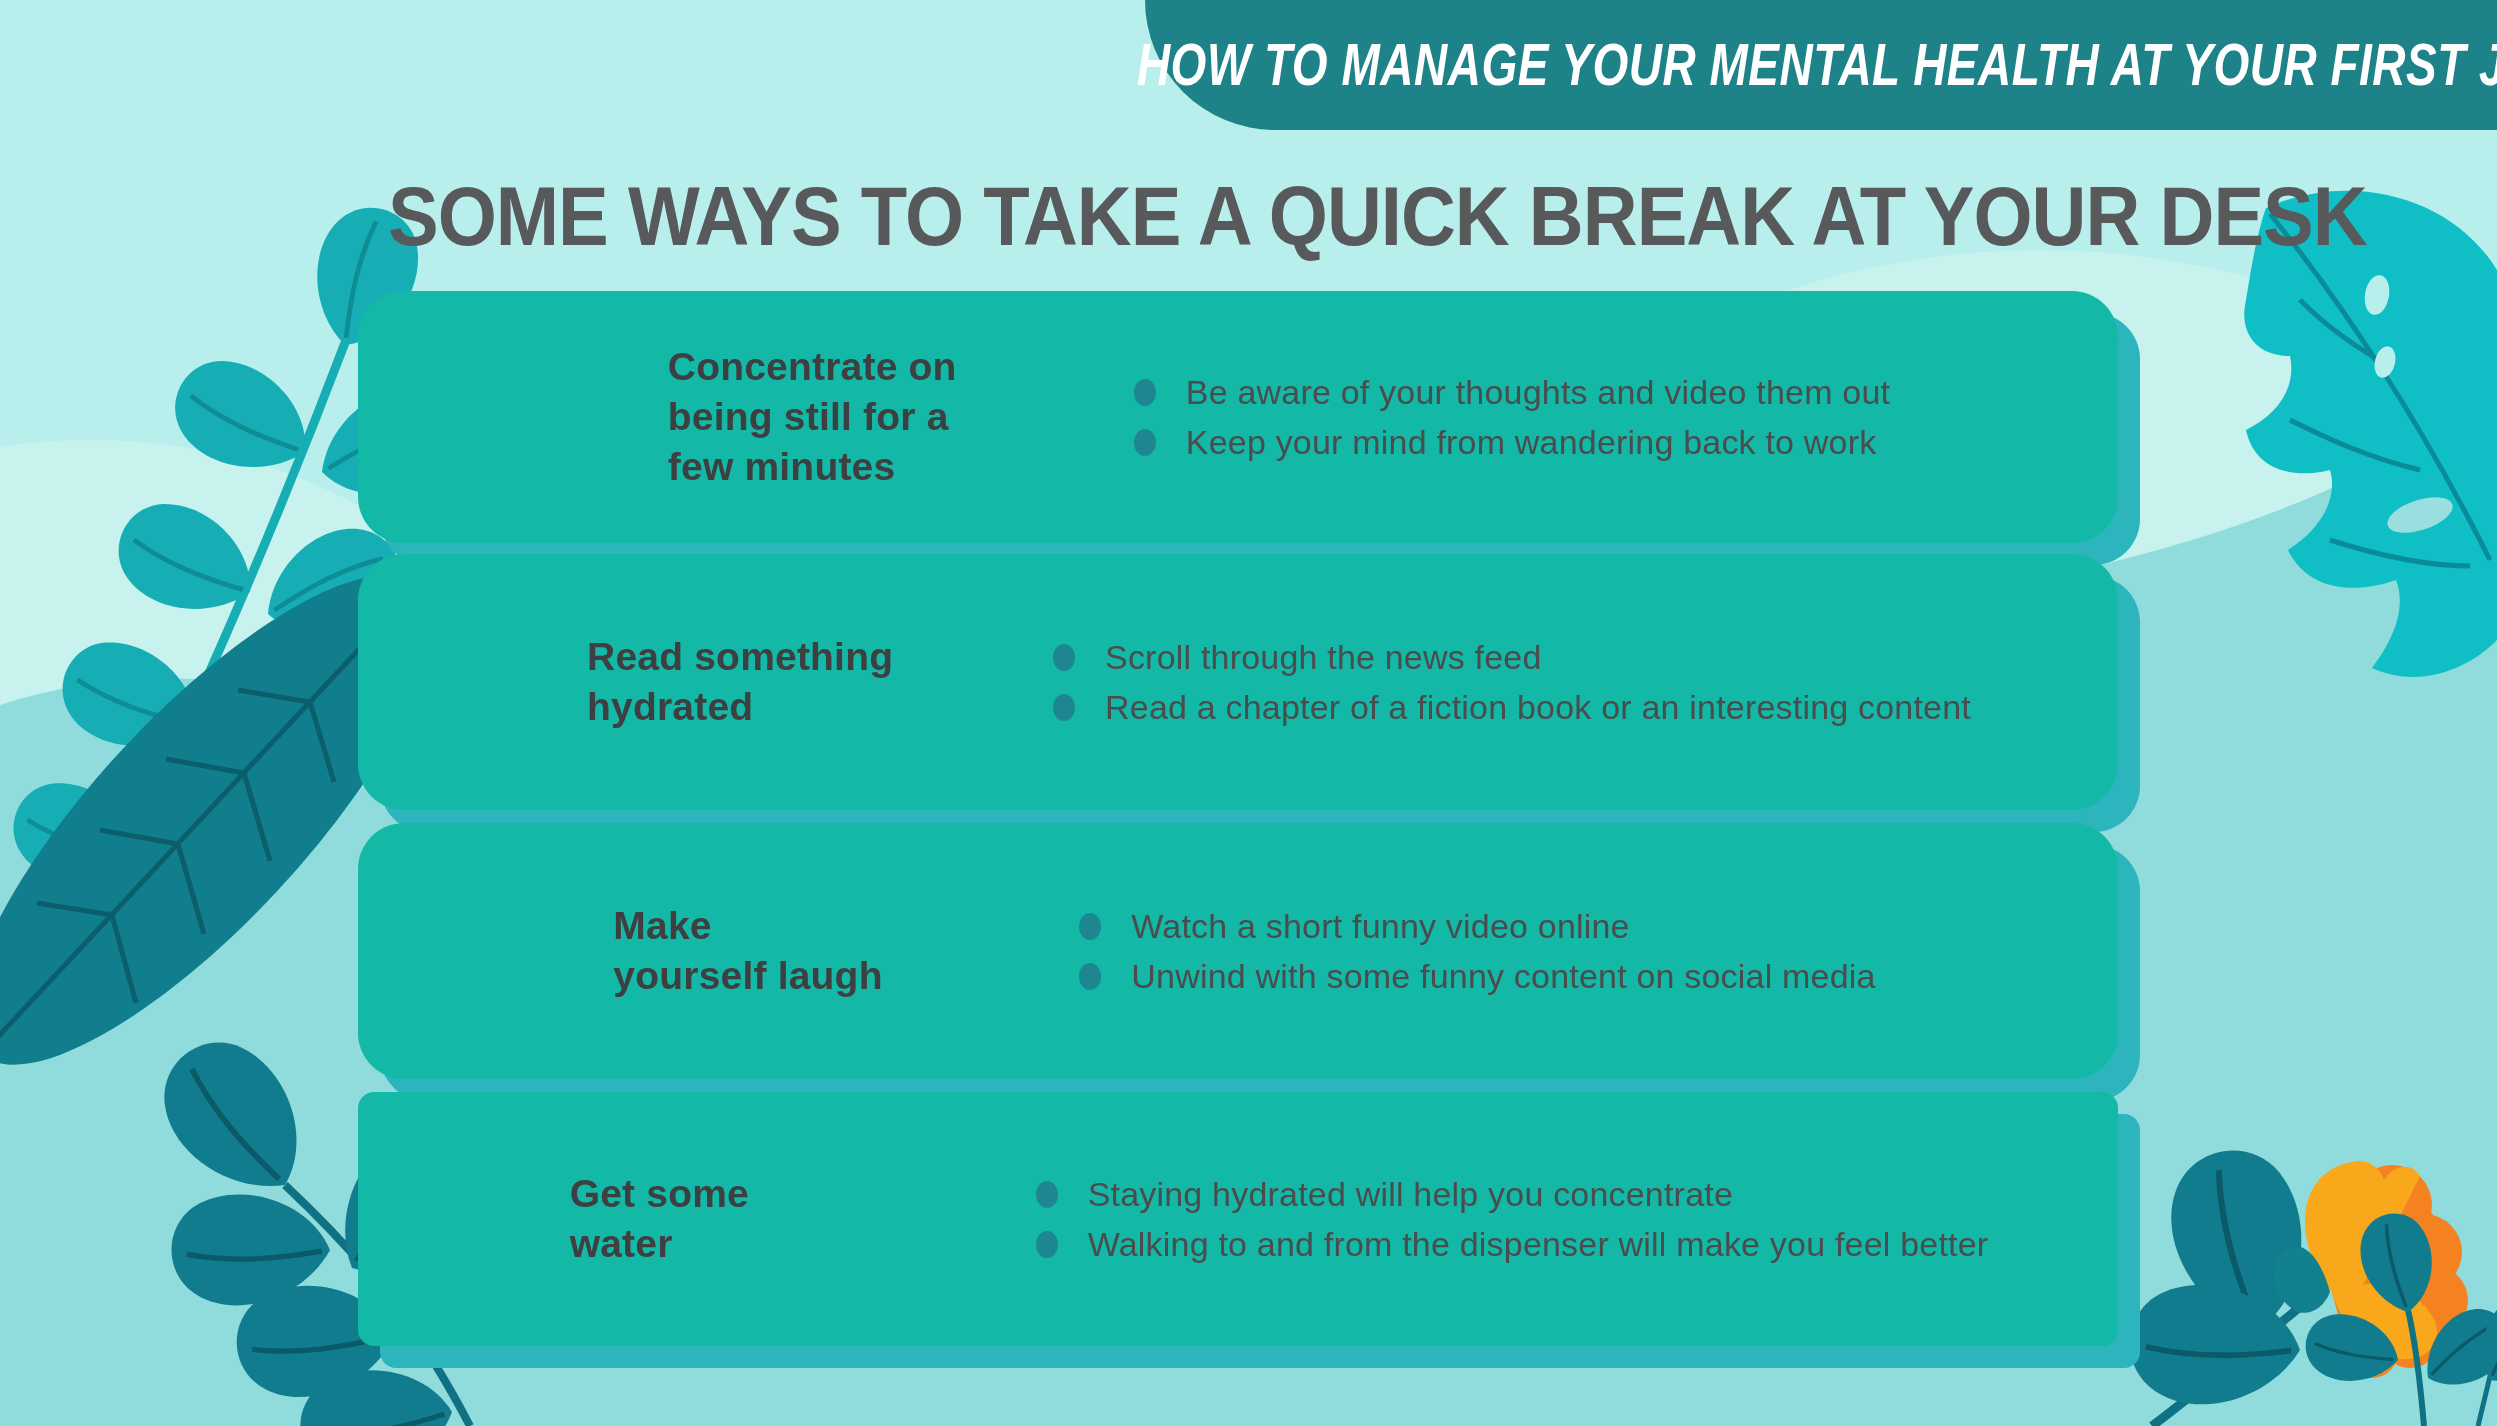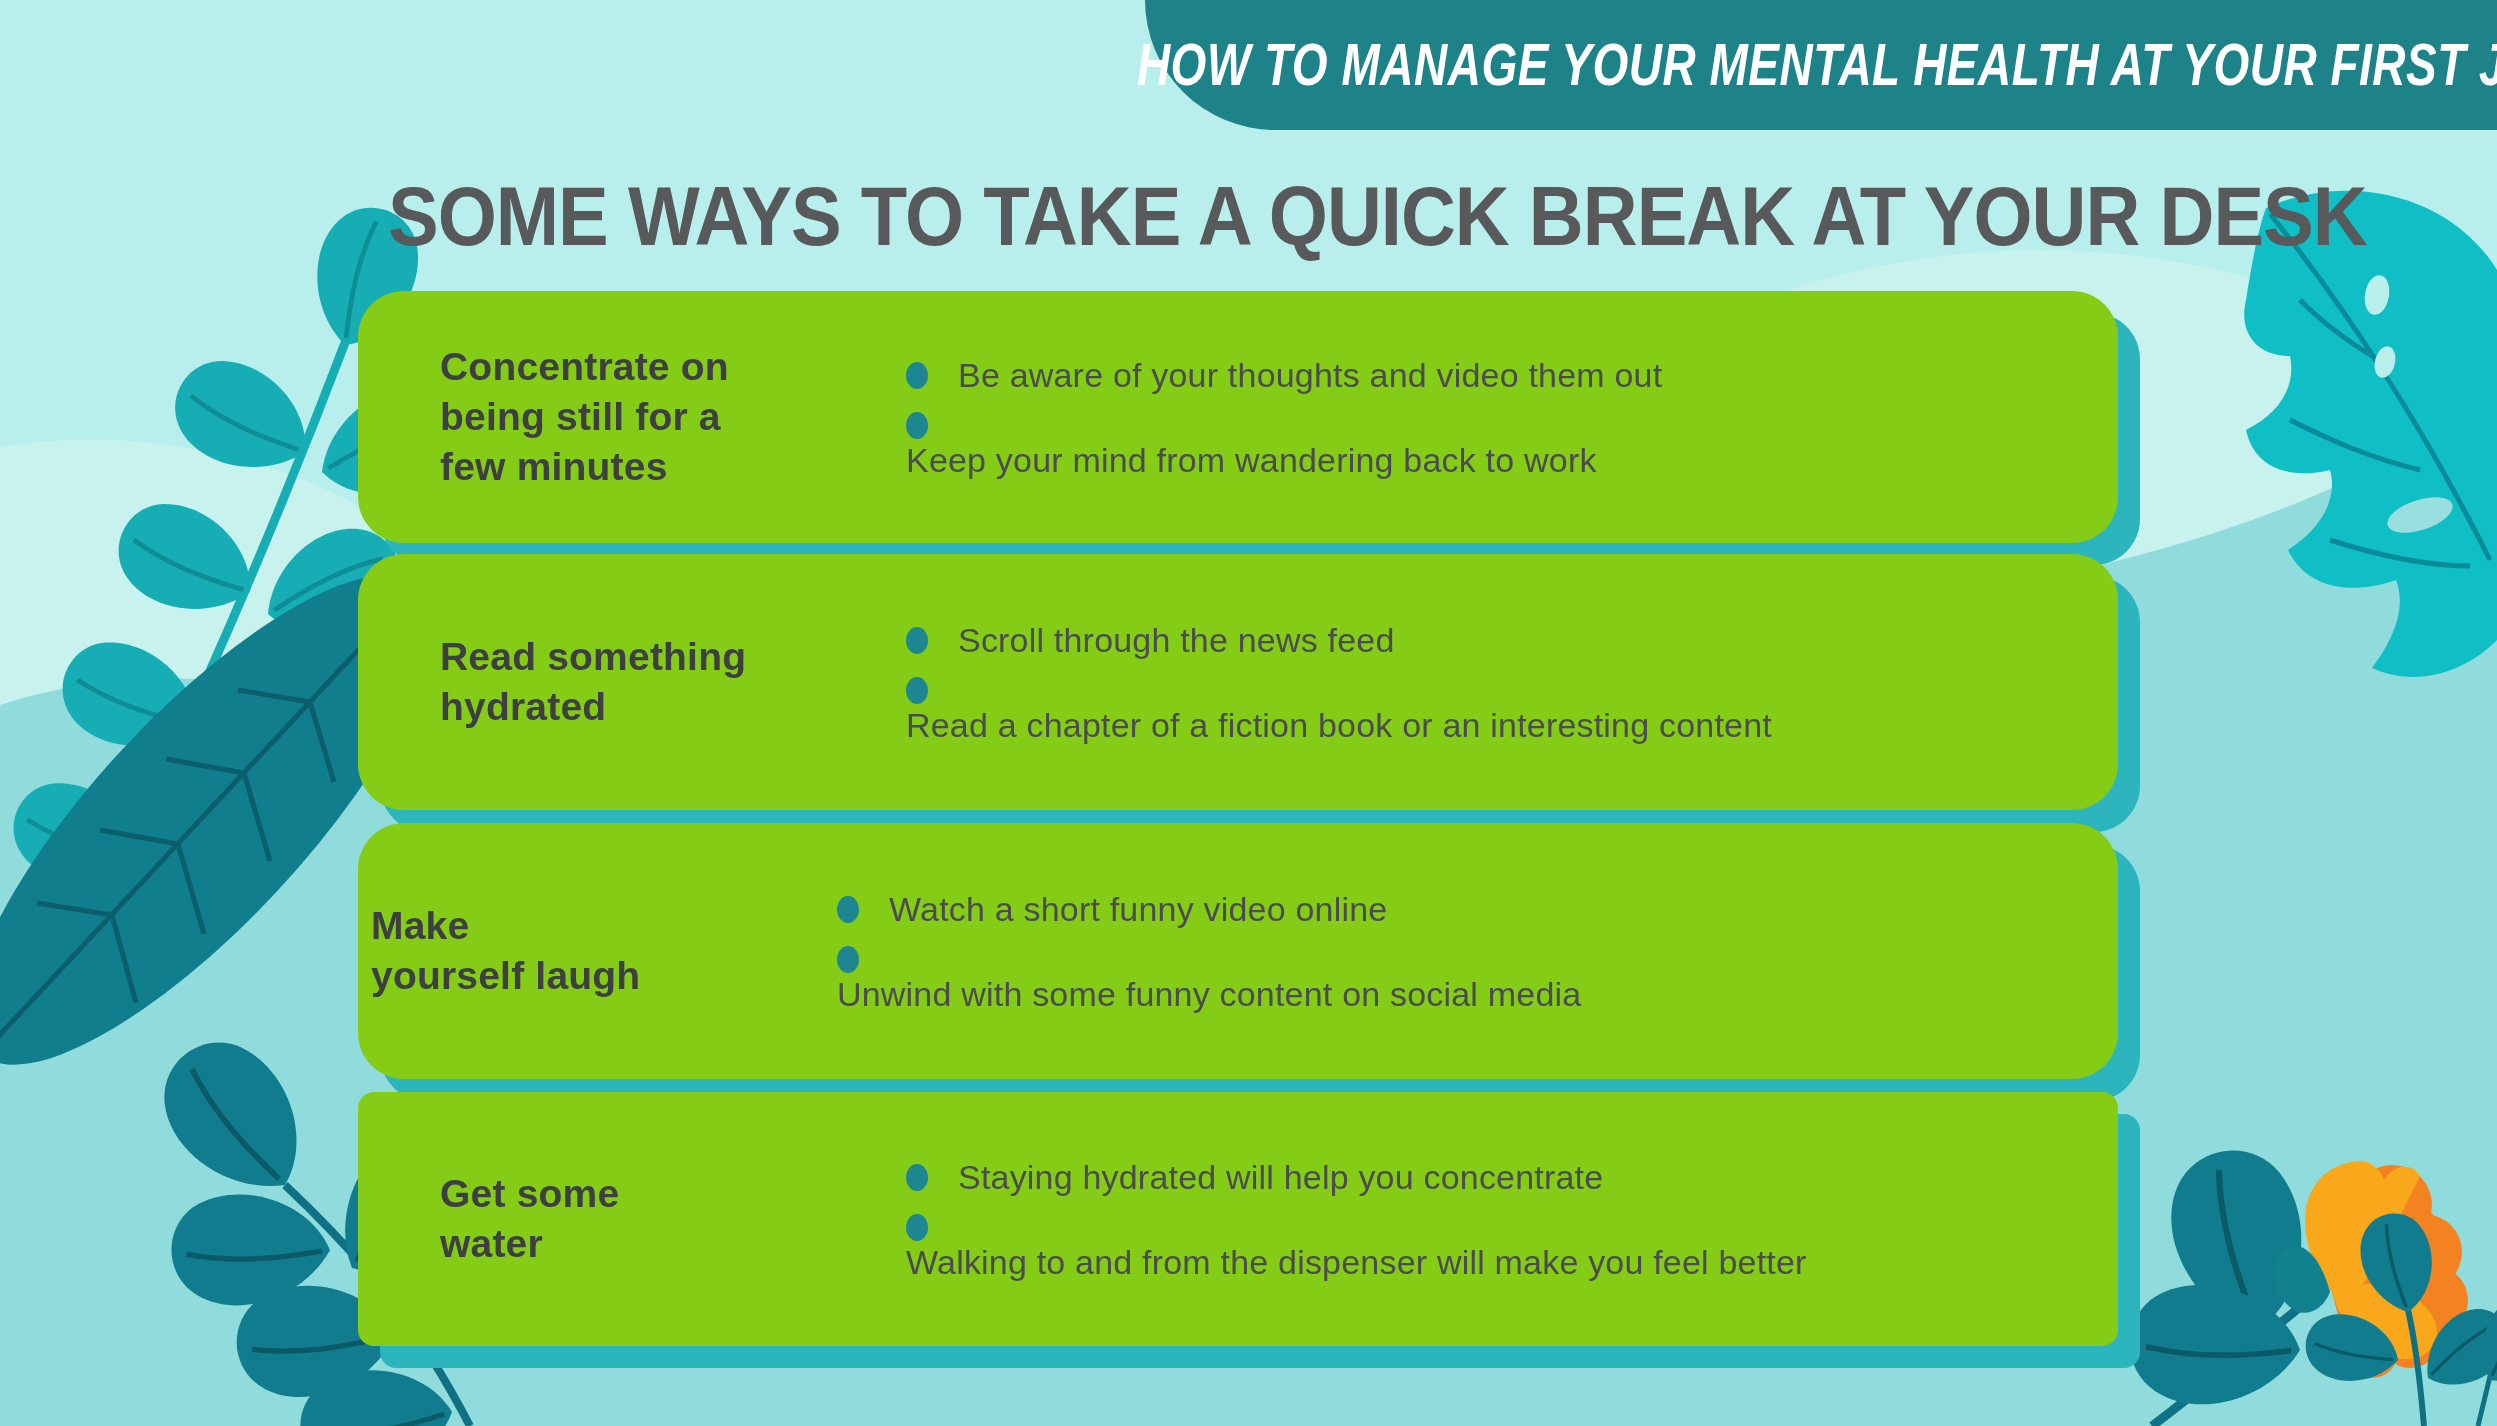--- a/index.html
+++ b/index.html
@@ -19,32 +19,32 @@
     color:#ffffff; font-weight:700; font-style:italic; font-size:46px; line-height:1;
     letter-spacing:.5px; transform:scaleY(1.28); white-space:nowrap; padding-left:70px;
   }
   .page-title{
     position:absolute; z-index:2; left:388px; top:168px; width:1760px; margin:0;
     color:#58595a; font-weight:700; font-size:76px; letter-spacing:-1px;
     transform:scaleY(1.1); transform-origin:left top; white-space:nowrap;
   }
   .card{
     position:absolute; z-index:2; left:358px; width:1760px;
-    background:#84cc16; border-radius:46px;
+    background:#14b8a6; border-radius:46px;
     box-shadow:22px 22px 0 0 #2db5be;
-    display:flex; align-items:center; padding-left:82px; box-sizing:border-box;
+    display:flex; align-items:center; padding-left:82px; box-sizing:border-box;justify-content:center;
   }
   .card-heading{
     margin:0; flex:none; width:466px;
     color:#3d3f40; font-weight:700; font-size:39px; line-height:50px;
     letter-spacing:.2px; white-space:pre-line;
   }
   .bullets{list-style:none; margin:0; padding:0; flex:none;}
   .bullet{display:flex; align-items:flex-start;}
-  .bullet + .bullet{margin-top:8px;flex-direction:column;}
+  .bullet + .bullet{margin-top:8px;}
   .dot{
     flex:none; width:22px; height:27px; border-radius:50%;
     background:#1d8690; margin-right:30px; margin-top:8px;
   }
   .bullet-text{
     color:#4a4c4d; font-size:34px; line-height:42px; letter-spacing:.2px; white-space:nowrap;
   }
 </style>
 </head>
 <body>

